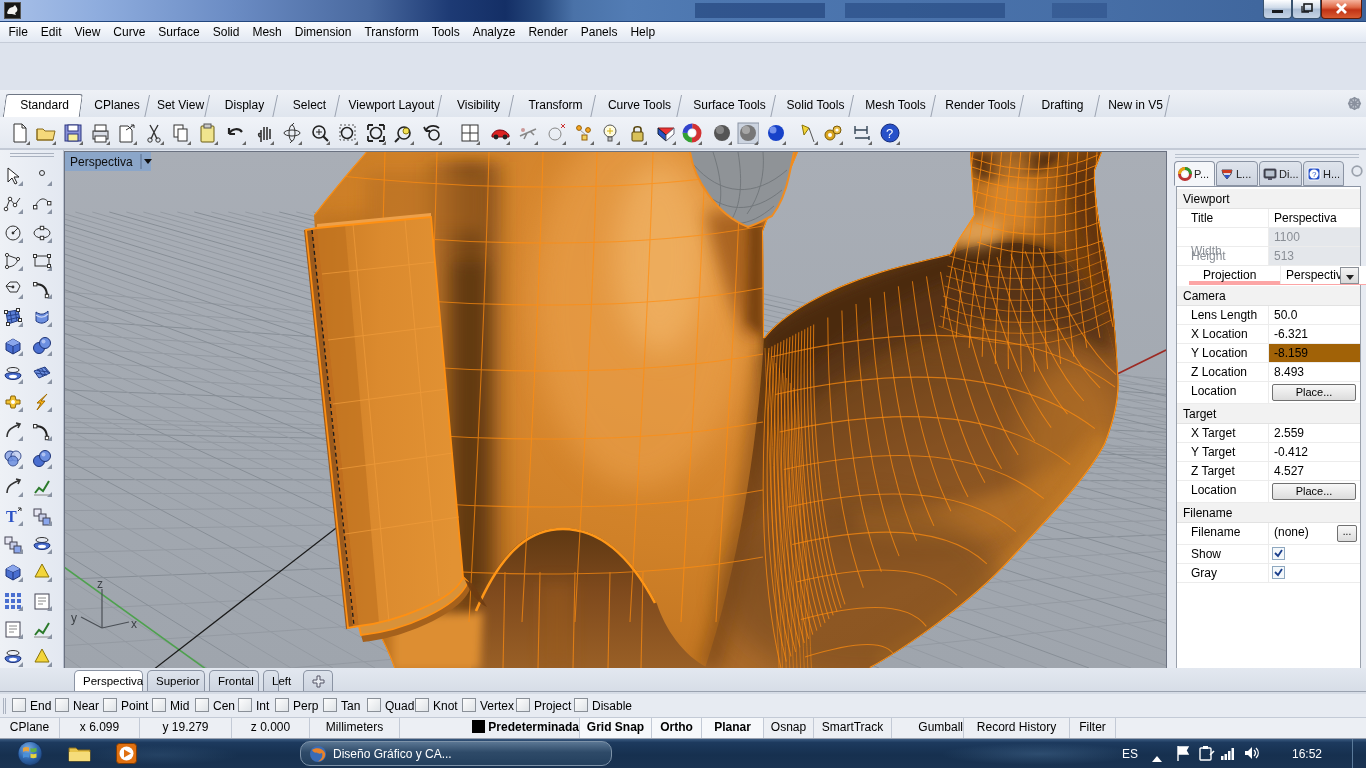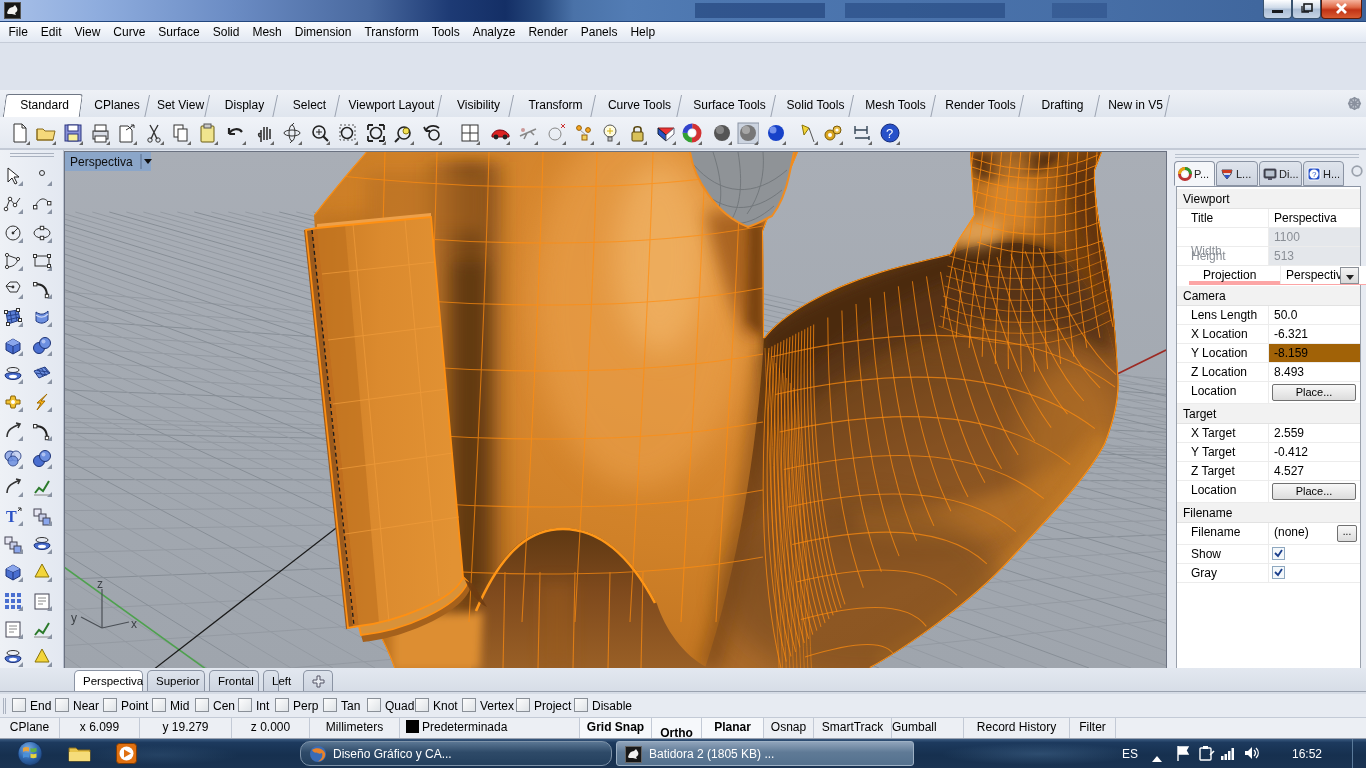--- a/index.html
+++ b/index.html
@@ -1036,27 +1036,27 @@
       <span class="abs" style="left:534px;top:5px;font-size:12px;color:#000">Project</span>
       <div class="abs" style="left:574px;top:4px;width:14px;height:14px;background:linear-gradient(135deg,#fdfdfd,#dfe3e7);border:1px solid #8a9098"></div>
       <span class="abs" style="left:592px;top:5px;font-size:12px;color:#000">Disable</span>
     </div>
     <div class="abs" style="left:0;top:718px;width:1366px;height:21px;background:#eceff4;border-bottom:1px solid #9aa2b0;font-size:12px">
       <div class="abs" style="left:0px;top:0;width:60px;height:20px;border-right:1px solid #c3cad6;text-align:center;padding-top:2px;font-weight:400;white-space:nowrap;overflow:hidden">CPlane</div>
       <div class="abs" style="left:60px;top:0;width:80px;height:20px;border-right:1px solid #c3cad6;text-align:center;padding-top:2px;font-weight:400;white-space:nowrap;overflow:hidden">x 6.099</div>
       <div class="abs" style="left:140px;top:0;width:92px;height:20px;border-right:1px solid #c3cad6;text-align:center;padding-top:2px;font-weight:400;white-space:nowrap;overflow:hidden">y 19.279</div>
       <div class="abs" style="left:232px;top:0;width:78px;height:20px;border-right:1px solid #c3cad6;text-align:center;padding-top:2px;font-weight:400;white-space:nowrap;overflow:hidden">z 0.000</div>
       <div class="abs" style="left:310px;top:0;width:90px;height:20px;border-right:1px solid #c3cad6;text-align:center;padding-top:2px;font-weight:400;white-space:nowrap;overflow:hidden">Millimeters</div>
-      <div class="abs" style="left:400px;top:0;width:180px;height:20px;border-right:1px solid #c3cad6;text-align:left;padding-left:6px;padding-top:2px;font-weight:400;white-space:nowrap;overflow:hidden"><span style="display:inline-block;width:13px;height:13px;background:#000;vertical-align:-2px;margin-right:3px"></span>Predeterminada</div>
+      <div class="abs" style="left:400px;top:0;width:180px;height:20px;border-right:1px solid #c3cad6;text-align:right;padding-left:6px;padding-top:2px;font-weight:700;white-space:nowrap;overflow:hidden"><span style="display:inline-block;width:13px;height:13px;background:#000;vertical-align:-2px;margin-right:3px"></span>Predeterminada</div>
       <div class="abs" style="left:580px;top:0;width:72px;height:20px;border-right:1px solid #c3cad6;background:#f6f8fb;text-align:center;padding-top:2px;font-weight:700;white-space:nowrap;overflow:hidden">Grid Snap</div>
-      <div class="abs" style="left:652px;top:0;width:50px;height:20px;border-right:1px solid #c3cad6;background:#f6f8fb;text-align:center;padding-top:8px;font-weight:700;white-space:nowrap;overflow:hidden">Ortho</div>
+      <div class="abs" style="left:652px;top:0;width:50px;height:20px;border-right:1px solid #c3cad6;background:#f6f8fb;text-align:center;padding-top:2px;font-weight:700;white-space:nowrap;overflow:hidden">Ortho</div>
       <div class="abs" style="left:702px;top:0;width:62px;height:20px;border-right:1px solid #c3cad6;background:#f6f8fb;text-align:center;padding-top:2px;font-weight:700;white-space:nowrap;overflow:hidden">Planar</div>
       <div class="abs" style="left:764px;top:0;width:50px;height:20px;border-right:1px solid #c3cad6;text-align:center;padding-top:2px;font-weight:400;white-space:nowrap;overflow:hidden">Osnap</div>
       <div class="abs" style="left:814px;top:0;width:78px;height:20px;border-right:1px solid #c3cad6;text-align:center;padding-top:2px;font-weight:400;white-space:nowrap;overflow:hidden">SmartTrack</div>
-      <div class="abs" style="left:892px;top:0;width:72px;height:20px;border-right:1px solid #c3cad6;text-align:left;padding-top:2px;font-weight:400;white-space:nowrap;overflow:hidden">Gumball</div>
+      <div class="abs" style="left:892px;top:0;width:72px;height:20px;border-right:1px solid #c3cad6;text-align:right;padding-top:2px;font-weight:400;white-space:nowrap;overflow:hidden">Gumball</div>
       <div class="abs" style="left:964px;top:0;width:106px;height:20px;border-right:1px solid #c3cad6;text-align:center;padding-top:2px;font-weight:400;white-space:nowrap;overflow:hidden">Record History</div>
       <div class="abs" style="left:1070px;top:0;width:46px;height:20px;border-right:1px solid #c3cad6;text-align:center;padding-top:2px;font-weight:400;white-space:nowrap;overflow:hidden">Filter</div>
     </div>
     <div class="abs" style="left:0;top:739px;width:1366px;height:29px;background:linear-gradient(#3a5a80,#1d3a5e 12%,#16304f 55%,#1a3352)">
       <div class="abs" style="left:940px;top:4px;width:200px;height:22px;background:radial-gradient(ellipse at 50% 50%,rgba(90,130,170,0.35),rgba(90,130,170,0) 70%)"></div>
       <div class="abs" style="left:80px;top:6px;width:160px;height:20px;background:radial-gradient(ellipse at 50% 50%,rgba(80,120,160,0.25),rgba(80,120,160,0) 70%)"></div>
       <svg class="abs" style="left:13px;top:1px" width="34" height="27" viewBox="0 0 34 27">
 <defs>
           <radialGradient id="og" cx="0.4" cy="0.3" r="0.9">
             <stop offset="0" stop-color="#7eb1e8"></stop>
@@ -1082,26 +1082,20 @@
         <circle cx="10.5" cy="10.5" r="7" fill="#fff"></circle>
         <path d="M8,6.5 L15,10.5 L8,14.5 Z" fill="#e07010"></path>
       </svg>
       <div class="abs" style="left:300px;top:2px;width:312px;height:25px;background:linear-gradient(#5a7693,#2e4a68 45%,#24405e);border:1px solid #7d92a8;border-radius:10px">
 <svg class="abs" style="left:8px;top:3px" width="18" height="18">
           <circle cx="9" cy="9" r="8" fill="#3a6bb5"></circle>
           <path d="M3,5 C7,2 14,3 16,8 C17,12 14,16 9,16.5 C13,14 14,11 13,8 C11,9 9,9 8,7.5 C6,8 4,7 3,5 Z" fill="#e8822a"></path>
         </svg>
 <span class="abs" style="left:32px;top:5px;font-size:12px;color:#fff">Diseño Gráfico y CA...</span>
       </div>
-      <div class="abs" style="left:616px;top:2px;width:298px;height:25px;background:linear-gradient(#8fa3ba,#5f7a96 45%,#54718e);border:1px solid #9db0c4;border-radius:3px">
-<div class="abs" style="left:8px;top:4px;width:17px;height:17px;background:#181818;border:1px solid #666"><svg width="15" height="15" viewBox="0 0 15 15">
-            <path d="M2,10 C3,6 5,4 8,4 L10,2 L12,5 C13,7 12,9 10,10 L11,12 L7,11 C4,11 2,11 2,10 Z" fill="#f2f2f2"></path>
-          </svg></div>
-<span class="abs" style="left:32px;top:5px;font-size:12px;color:#fff">Batidora 2 (1805 KB) ...</span>
-      </div>
       <span class="abs" style="left:1122px;top:8px;font-size:12px;color:#fff">ES</span>
       <div class="abs" style="left:1152px;top:12px;width:0;height:0;border:5px solid transparent;border-bottom:6px solid #fff"></div>
       <svg class="abs" style="left:1175px;top:6px" width="17" height="17">
         <path d="M3,1 L3,16 M3,2 L13,2 L11,5.5 L13,9 L3,9" fill="#fff" stroke="#fff" stroke-width="1.4"></path>
       </svg>
       <svg class="abs" style="left:1198px;top:6px" width="17" height="17">
         <rect x="2" y="3" width="11" height="12" rx="1" fill="none" stroke="#fff" stroke-width="1.4"></rect>
         <rect x="5" y="1" width="5" height="3" fill="#fff"></rect>
         <path d="M12,10 L16,6" stroke="#fff" stroke-width="1.6"></path>
       </svg>

